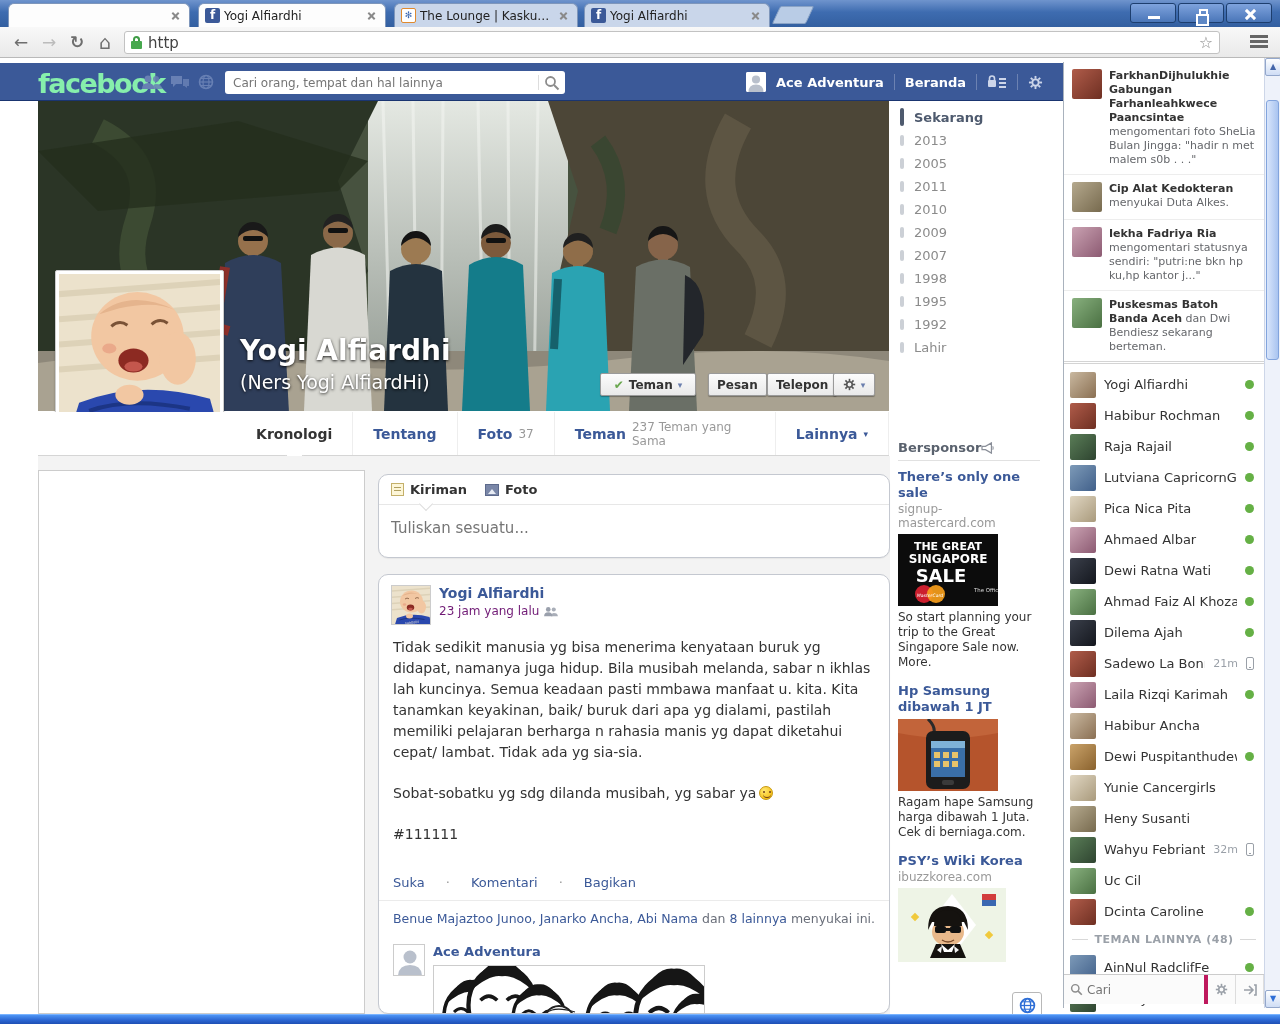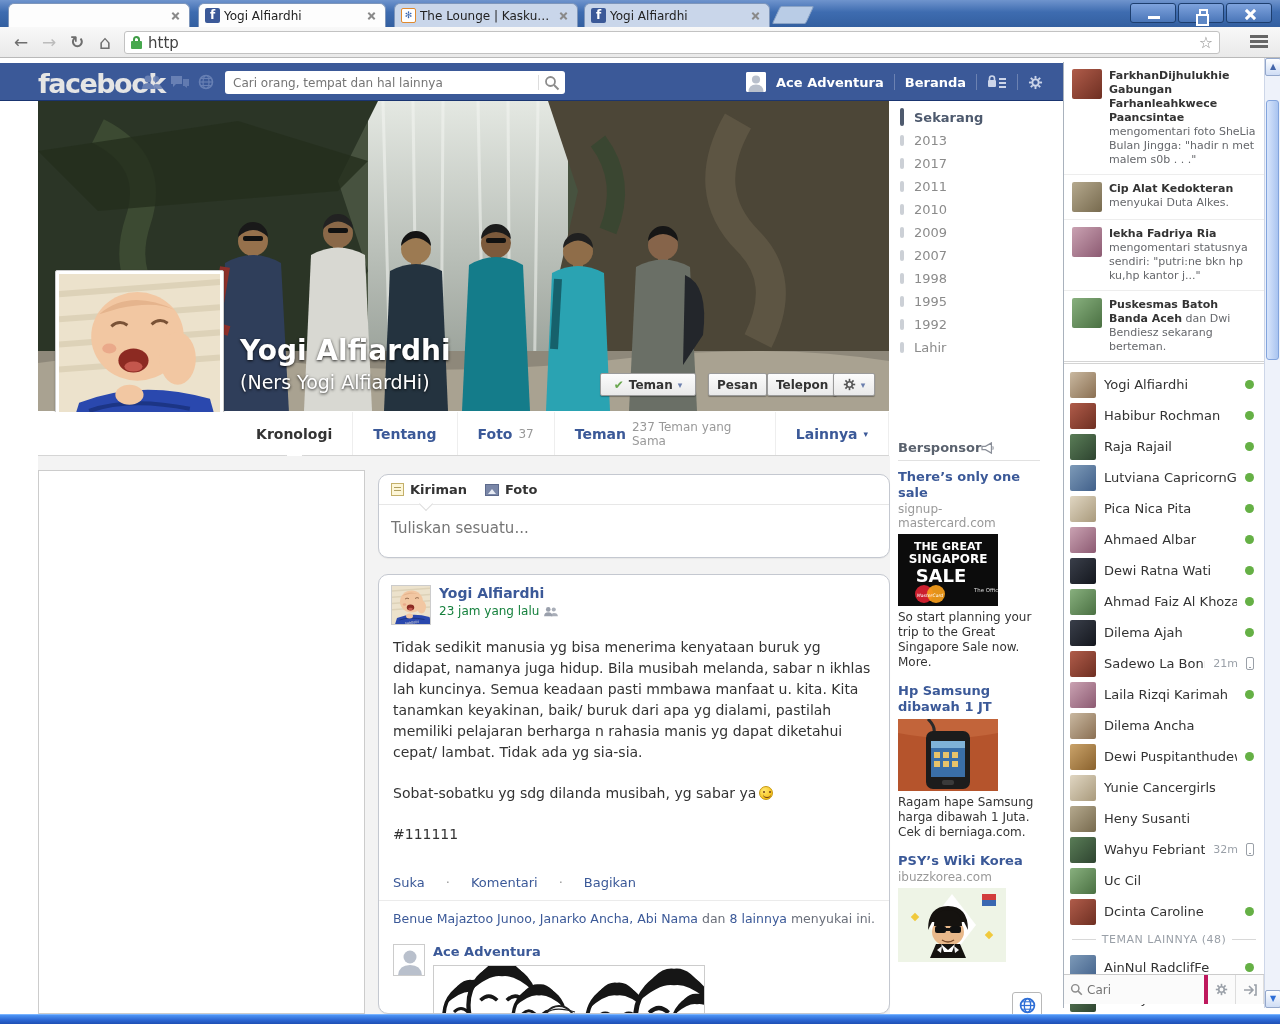--- a/index.html
+++ b/index.html
@@ -43,21 +43,21 @@
   #lock-icon .shackle { position:absolute; left:2px; top:0; width:7px; height:7px; border:2px solid #3f9c46; border-bottom:none; border-radius:4px 4px 0 0; }
   #lock-icon .bodyy { position:absolute; left:0; top:5px; width:11px; height:8px; background:#47a84e; border-radius:1px; }
   #url-input { border:none; outline:none; flex:1; font-size:15px; color:#444; font-family:inherit; background:transparent; }
   #star-btn { font-size:16px; color:#909090; margin-left:4px; }
   #menu-btn { position:absolute; right:8px; top:6px; width:26px; height:20px; }
   #menu-btn i { display:block; width:18px; height:3px; background:#666; margin:2px auto; }
 
   
   #fb-navbar { position:absolute; top:63px; left:0; width:1063px; height:38px;
     background:#3b5998; border-bottom:1px solid #1a3570; }
-  #fb-logo { position:absolute; left:38px; top:5px; color:#e5e5e5; font-size:27px; font-weight:bold; letter-spacing:-1.5px; }
+  #fb-logo { position:absolute; left:38px; top:5px; color:#86efac; font-size:27px; font-weight:bold; letter-spacing:-1.5px; }
   .nav-ic { position:absolute; top:11px; width:20px; height:17px; }
   #fb-search { position:absolute; left:225px; top:8px; width:340px; height:23px; background:#fff;
     border-radius:3px; display:flex; align-items:center; overflow:hidden; }
   #fb-search input { border:none; outline:none; flex:1; font-size:12px; color:#333; padding:0 8px; font-family:inherit; }
   #fb-search .sep { width:1px; height:15px; background:#ddd; }
   #fb-search .mag { width:26px; text-align:center; }
   #nav-right { position:absolute; right:20px; top:0; height:38px; display:flex; align-items:center; gap:10px; color:#fff; }
   #nav-right .vsep { width:1px; height:16px; background:rgba(255,255,255,.25); }
   #nav-right .lbl { font-size:13px; font-weight:bold; }
   #nav-avatar { width:20px; height:20px; background:#fff; border-radius:2px; overflow:hidden; }
@@ -97,21 +97,21 @@
   .ic-note { width:13px; height:13px; background:#fdf6d8; border:1px solid #c4b06a; position:relative; }
   .ic-note::before { content:""; position:absolute; left:2px; top:3px; width:7px; height:1px; background:#b0a060; box-shadow:0 3px 0 #b0a060; }
   .ic-photo { width:14px; height:12px; background:#7a87a8; border:1px solid #5d6a8c; position:relative; }
   .ic-photo::before { content:""; position:absolute; left:2px; bottom:1px; border-left:4px solid transparent; border-right:4px solid transparent; border-bottom:5px solid #e8ecf4; }
   #composer input { border:none; outline:none; width:95%; margin:14px 12px; font-size:15px; color:#333; font-family:inherit; }
 
   #post { position:absolute; left:378px; top:574px; width:512px; height:440px; overflow:hidden; }
   #post .hd { display:flex; padding:10px 12px 0 12px; gap:8px; }
   #post .pavatar { width:40px; height:40px; border:1px solid #ccc; overflow:hidden; flex:0 0 40px; }
   .post-author { color:#3b5998; font-weight:bold; font-size:14px; }
-  .post-time { color:#15803d; font-size:12px; margin-top:3px; display:flex; align-items:center; gap:5px; }
+  .post-time { color:#701a75; font-size:12px; margin-top:3px; display:flex; align-items:center; gap:5px; }
   #post .body { padding:12px 14px 0 14px; font-size:14px; color:#333; line-height:21px; }
   #post .body p { margin-bottom:20px; }
   .smiley { display:inline-block; width:14px; height:14px; border-radius:50%;
     background:radial-gradient(circle at 35% 30%,#ffe872,#f7c31d 70%,#e0a800); border:1px solid #c79810;
     position:relative; vertical-align:-2px; margin-left:3px; }
   .smiley::before { content:""; position:absolute; left:3px; top:4px; width:2px; height:2px; background:#70411a; border-radius:50%; box-shadow:6px 0 0 #70411a; }
   .smiley::after { content:""; position:absolute; left:3px; top:6px; width:8px; height:4px; border-bottom:1.5px solid #70411a; border-radius:0 0 8px 8px; }
   .actions { padding:10px 14px; font-size:13px; color:#3b5998; display:flex; gap:21px; align-items:center; }
   .actions .sep { color:#999; }
   .likes-line { border-top:1px solid #ebebeb; padding:9px 14px; font-size:12.5px; color:#6a6f7a; line-height:17px; }
@@ -151,21 +151,21 @@
   .titem b { color:#333; }
   .tav { width:30px; height:30px; flex:0 0 30px; border-radius:2px; }
   .crow { display:flex; align-items:center; height:31px; padding:0 10px 0 6px; gap:8px; }
   .av { width:26px; height:26px; flex:0 0 26px; border-radius:2px; }
   .cname { flex:1; font-size:13px; color:#333; white-space:nowrap; overflow:hidden; }
   .dot { width:9px; height:9px; border-radius:50%; background:#65b045; flex:0 0 9px; }
   .ctime { font-size:11px; color:#9aa0a8; }
   .phone { width:8px; height:13px; border:1px solid #9aa0a8; border-radius:2px; position:relative; }
   .phone::before { content:""; position:absolute; bottom:1px; left:2px; width:2px; height:1px; background:#9aa0a8; }
   #more-divider { display:flex; align-items:center; gap:6px; padding:6px 8px; color:#9aa0a8;
-    font-size:11px; font-weight:normal; letter-spacing:.5px; }
+    font-size:11px; font-weight:bold; letter-spacing:.5px; }
   #more-divider::before,#more-divider::after { content:""; flex:1; height:1px; background:#d8d8d8; }
   #chat-bar { position:absolute; bottom:4px; left:0; width:100%; height:30px; border-top:1px solid #ccc;
     background:#fbfbfb; display:flex; align-items:stretch; }
   #chat-search { flex:1; display:flex; align-items:center; border-right:4px solid #be185d; padding:0 6px; gap:4px; }
   #chat-search input { border:none; outline:none; width:100px; font-size:12px; color:#666; background:transparent; font-family:inherit; }
   .cbar-btn { width:28px; display:flex; align-items:center; justify-content:center; border-right:1px solid #ddd; }
 
   
   .c0{background:linear-gradient(135deg,#c9b8a0,#8a6f52);} .c1{background:linear-gradient(135deg,#b05c4a,#6e2f22);}
   .c2{background:linear-gradient(135deg,#5a7d57,#2e4430);} .c3{background:linear-gradient(135deg,#7d9ab8,#41608a);}
@@ -553,21 +553,21 @@
           </g>
         </svg>
       </div>
     </div>
   </div>
 </div>
 
 <div id="years">
   <div class="yrow active"><span>Sekarang</span></div>
   <div class="yrow"><span>2013</span></div>
-  <div class="yrow"><span>2017</span></div>
+  <div class="yrow"><span>2005</span></div>
   <div class="yrow"><span>2011</span></div>
   <div class="yrow"><span>2010</span></div>
   <div class="yrow"><span>2009</span></div>
   <div class="yrow"><span>2007</span></div>
   <div class="yrow"><span>1998</span></div>
   <div class="yrow"><span>1995</span></div>
   <div class="yrow"><span>1992</span></div>
   <div class="yrow"><span>Lahir</span></div>
 </div>
 
@@ -722,21 +722,21 @@
         <span class="ctime">21m</span>
         <span class="phone"></span>
       </div>
     <div class="crow">
         <span class="av c6"></span>
         <span class="cname">Laila Rizqi Karimah</span>
         <span class="dot"></span>
       </div>
     <div class="crow">
         <span class="av c0"></span>
-        <span class="cname">Dilema Ancha</span>
+        <span class="cname">Habibur Ancha</span>
       </div>
     <div class="crow">
         <span class="av c9"></span>
         <span class="cname">Dewi Puspitanthudewox</span>
         <span class="dot"></span>
       </div>
     <div class="crow">
         <span class="av c7"></span>
         <span class="cname">Yunie Cancergirls</span>
       </div>

